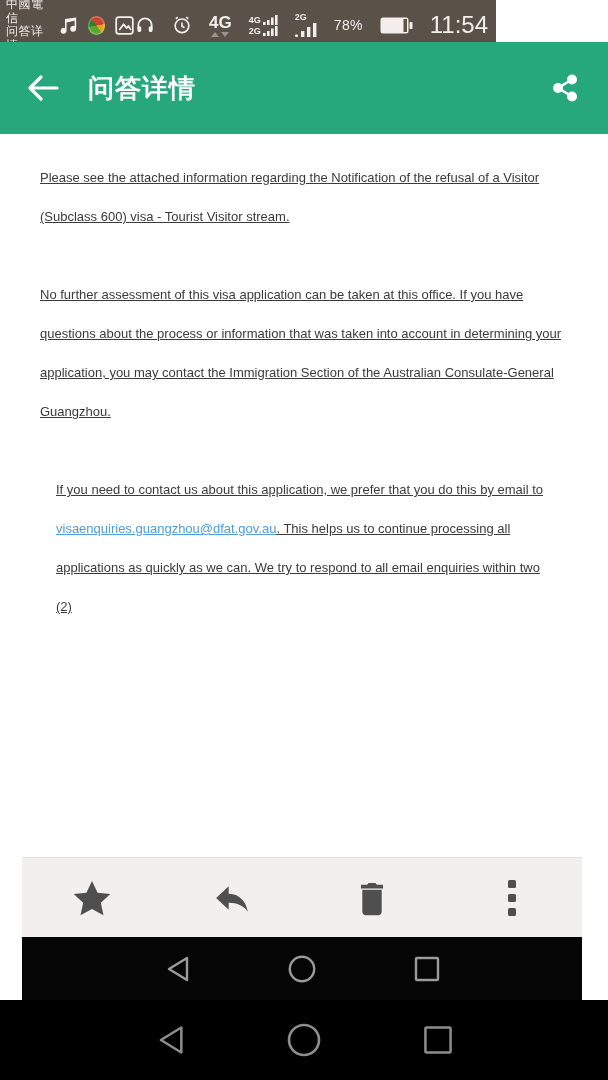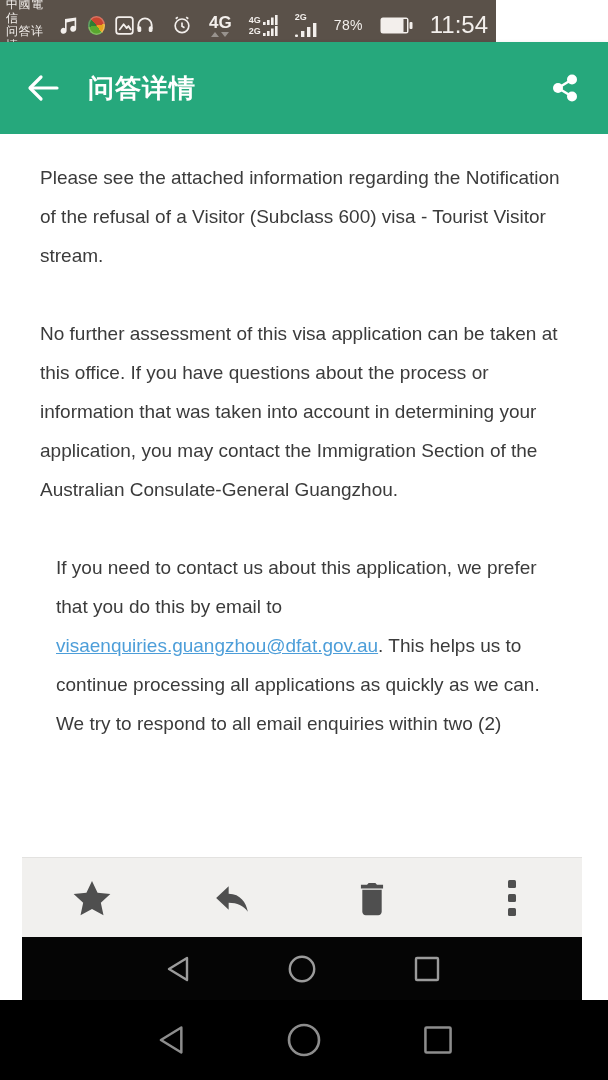--- a/index.html
+++ b/index.html
@@ -48,21 +48,21 @@
   .back-btn { display:flex; align-items:center; cursor:pointer; }
   .header-title { font-size:26px; font-weight:bold; margin-left:28px; letter-spacing:1px;font-family:Liberation Mono, monospace; }
   .share-btn { margin-left:auto; display:flex; align-items:center; cursor:pointer; }
 
   
   .content {
     position:absolute; top:134px; left:0; width:608px; height:866px; background:#fff;
   }
   .email-body {
     padding:24px 39px 0 40px;
-    font-size:19px; line-height:39px; color:#3b3b3b;
+    font-size:13px; line-height:39px; color:#3b3b3b;text-decoration:underline;
   }
   .email-body p { margin:0 0 39px 0; }
   .email-body .section-heading { font-weight:bold; margin:0; }
   .email-body .para-with-link { margin:16px; }
   .email-link { color:#4d9ed9; text-decoration:underline; cursor:pointer; }
 
   
   .toolbar {
     position:absolute; top:857px; left:22px; width:560px; height:80px;
     background:#f1f0ee; border-top:1px solid #e3e2e0;

